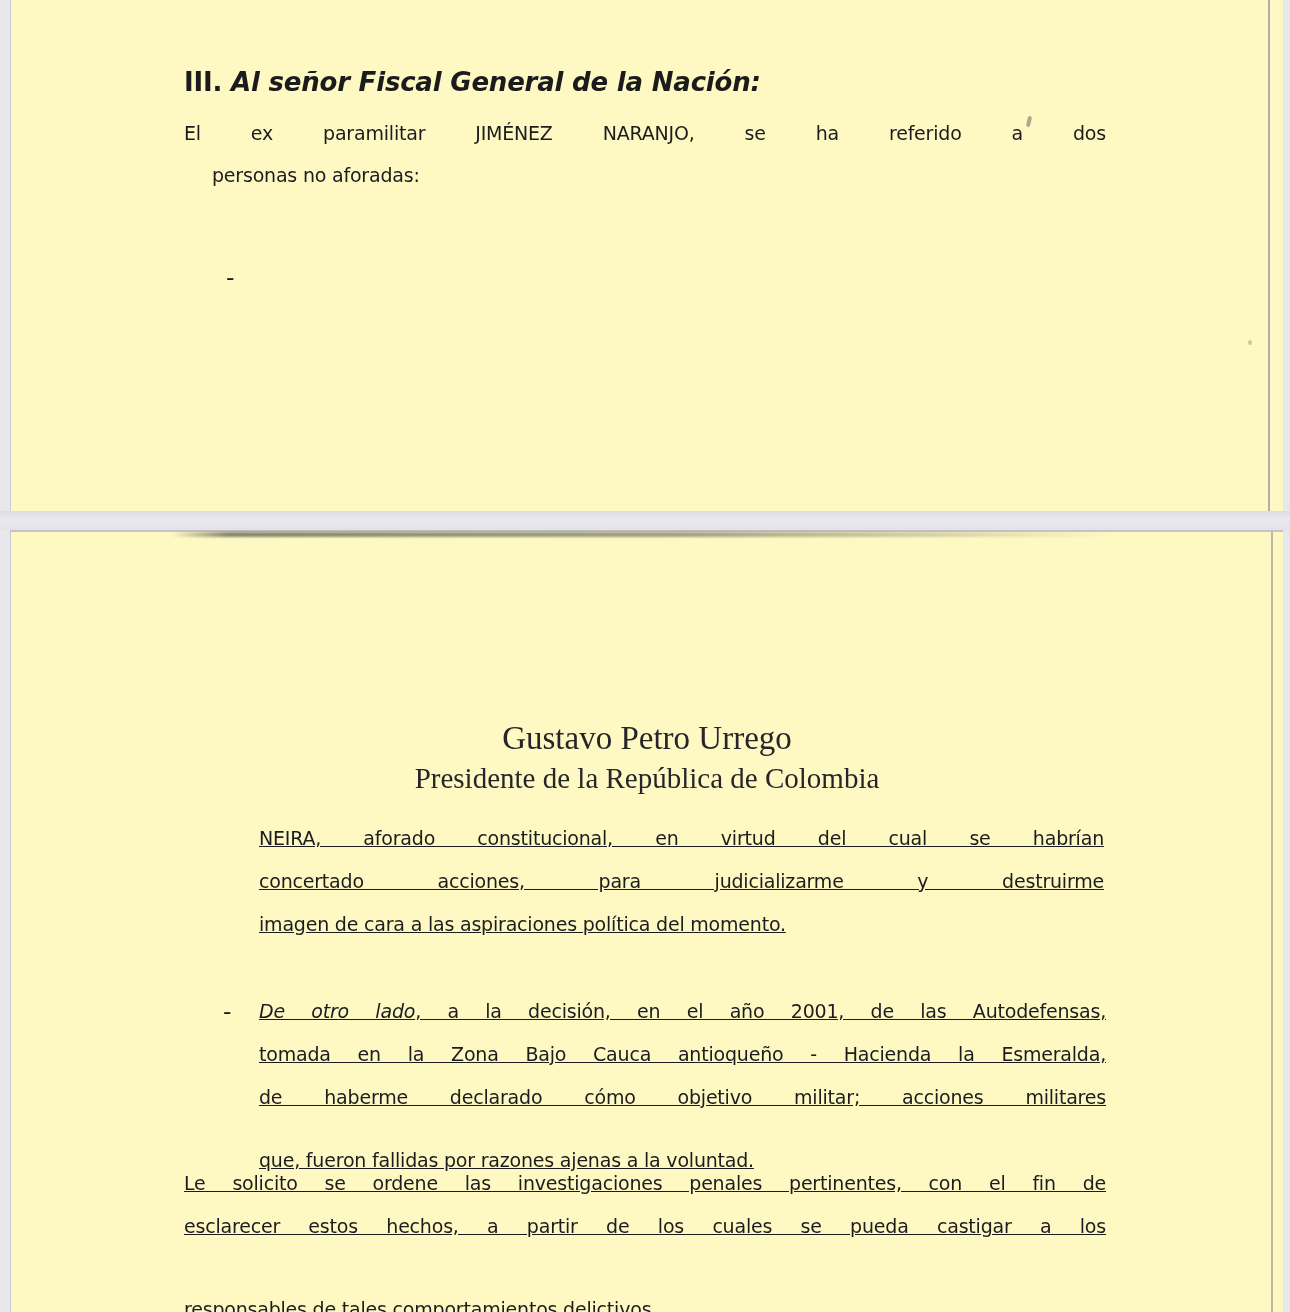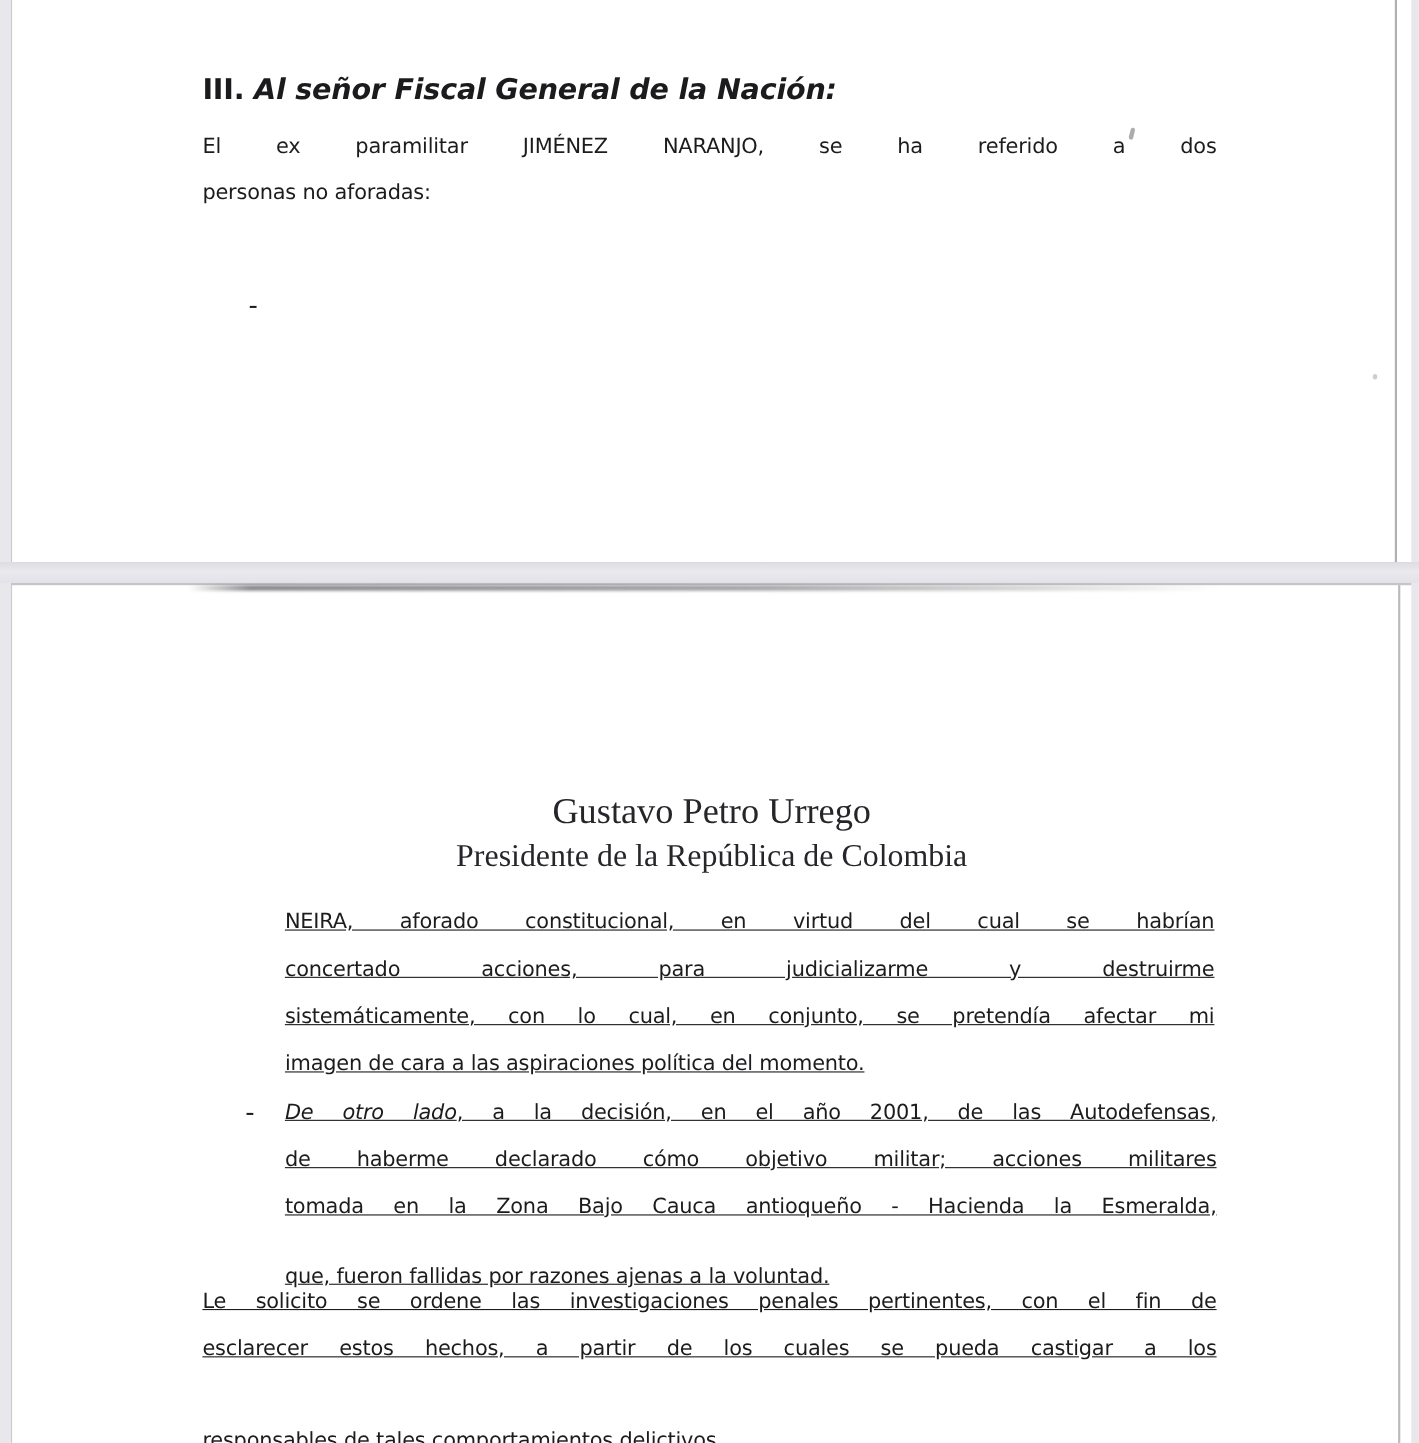--- a/index.html
+++ b/index.html
@@ -2,21 +2,21 @@
 <html><head>
 <meta charset="utf-8">
 <style>
   html,body{margin:0;padding:0;}
   body{
     width:1290px;height:1312px;position:relative;overflow:hidden;
     background:#e7e7ec;
     font-family:"DejaVu Sans","Liberation Sans",sans-serif;
   }
   .page{
-    position:absolute;left:10px;width:1272px;background:#ffffff;
+    position:absolute;left:10px;width:1272px;background:#fef9c3;
     border-left:1px solid #c9c9cf;
   }
   .page-one{top:0;height:511px;border-bottom:2px solid #c9c9cf;}
   .page-two{top:530px;height:782px;border-top:2px solid #c4c4ca;}
   .page-gap{
     position:absolute;left:0;top:511px;width:1290px;height:19px;
     background:linear-gradient(180deg,#dcdce2 0%,#e9e9ee 45%,#e2e2e8 100%);
   }
   .scan-line{
     position:absolute;top:0;bottom:0;width:2px;background:#96969c;opacity:.75;
@@ -54,50 +54,49 @@
   .artifact.dot{width:4px;height:5px;border-radius:50%;opacity:.6;}
 </style>
 </head>
 <body>
 
 <section class="page page-one">
   <h1 class="doc-heading"><span>III.</span><span class="h-italic"> Al señor Fiscal General de la Nación:</span></h1>
 
   <div class="body-block" style="left:173px;top:112px;width:922px;">
       <div class="tline">El ex paramilitar JIMÉNEZ NARANJO, se ha referido a dos</div>
-      <div class="tline" style="text-align-last: left;">personas no aforadas:</div>
+      <div class="tline" style="text-align-last: left; margin-left: 28px;">personas no aforadas:</div>
     </div>
 
   <span class="bullet-marker" style="left:215px;top:256px;">-</span>
 
   <span class="artifact tick" style="left:1016px;top:116px;"></span>
   <span class="artifact dot" style="left:1237px;top:340px;"></span>
   <div class="scan-line p1"></div>
 </section>
 
 <div class="page-gap"></div>
 
 <section class="page page-two">
   <div class="edge-smudge"></div>
 
   <div class="serif-center doc-title">Gustavo Petro Urrego</div>
   <div class="serif-center doc-subtitle">Presidente de la República de Colombia</div>
 
   <div class="body-block" style="left:248px;top:285px;width:845px;">
       <div class="tline">NEIRA, aforado constitucional, en virtud del cual se habrían</div>
       <div class="tline">concertado acciones, para judicializarme y destruirme</div>
-      <div class="tline">sistemáticamente, con lo cual, en conjunto, se pretendía afectar mi</div>
       <div class="tline" style="text-align-last: left;">imagen de cara a las aspiraciones política del momento.</div>
     </div>
 
   <span class="bullet-marker" style="left:212px;top:458px;line-height:43px;">-</span>
   <div class="body-block" style="left:248px;top:458px;width:847px;">
       <div class="tline"><i>De otro lado</i>, a la decisión, en el año 2001, de las Autodefensas,</div>
+      <div class="tline">tomada en la Zona Bajo Cauca antioqueño - Hacienda la Esmeralda,</div>
       <div class="tline">de haberme declarado cómo objetivo militar; acciones militares</div>
-      <div class="tline">tomada en la Zona Bajo Cauca antioqueño - Hacienda la Esmeralda,</div>
       <div class="tline" style="text-align-last: left; margin-top: 20px;">que, fueron fallidas por razones ajenas a la voluntad.</div>
     </div>
 
   <div class="body-block" style="left:173px;top:630px;width:922px;">
       <div class="tline">Le solicito se ordene las investigaciones penales pertinentes, con el fin de</div>
       <div class="tline">esclarecer estos hechos, a partir de los cuales se pueda castigar a los</div>
       <div class="tline" style="text-align-last: left; margin-top: 40px;">responsables de tales comportamientos delictivos.</div>
     </div>
 
   <div class="scan-line p2"></div>

